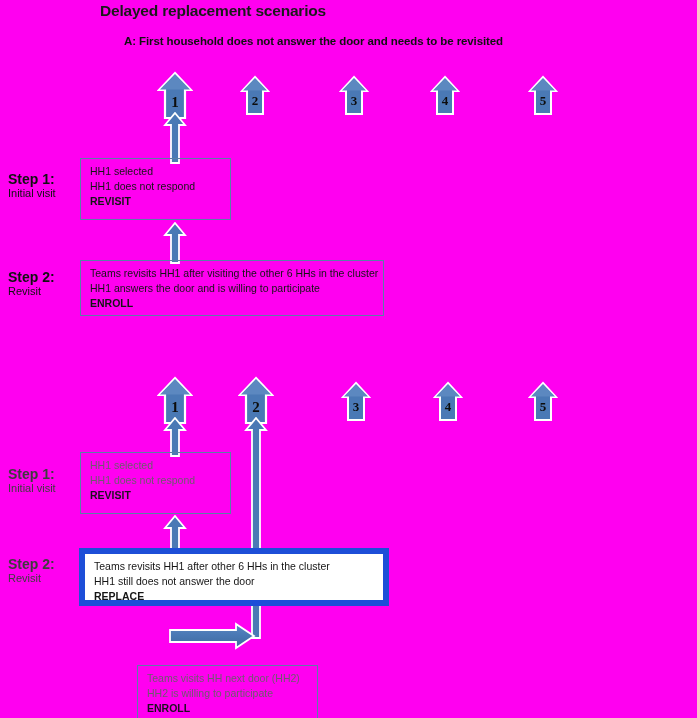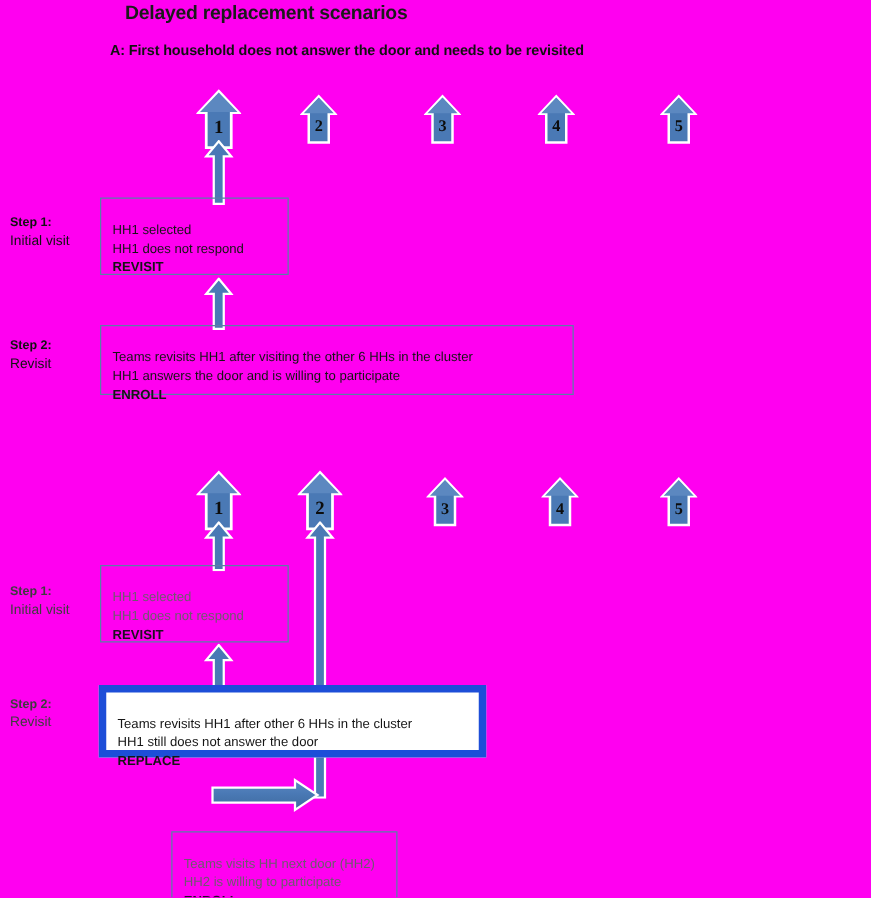--- a/index.html
+++ b/index.html
@@ -25,47 +25,48 @@
     letter-spacing: -0.2px;
     white-space: nowrap;
     margin-left: 40px;
   }
   .section-head {
     font-size: 11.5px;
     font-weight: bold;
     color: #111111;
     letter-spacing: -0.1px;
     white-space: nowrap;
+    margin-left: 36px;
   }
 
   
   .step-label { width: 110px; }
   .step-label .l1 {
-    font-size: 10px;
+    font-size: 14px;
     font-weight: bold;
     color: #111111;
     line-height: 14px;
     white-space: nowrap;
   }
   .step-label .l2 {
     font-size: 11px;
     font-weight: normal;
     color: #111111;
     line-height: 14px;
     white-space: nowrap;
   }
   .step-label.faded .l1,
   .step-label.faded .l2 { color: #3d3d3d; }
 
   
   .tbox {
     box-sizing: border-box;
     border: 1px solid #5b7fa6;
     background: transparent;
-    padding: 18px 7px 4px 9px;
+    padding: 5px 7px 4px 9px;
   }
   .tbox.white { background: #FFFFFF; border: 6px solid #1d4ed8; }
   .tbox .line {
     font-size: 10.5px;
     line-height: 15px;
     color: #151515;
     white-space: nowrap;
   }
   .tbox .line.strong { font-weight: bold; }
   .tbox.dim .line { color: #6e5a6e; }
@@ -156,21 +157,21 @@
     <svg width="24" height="42" viewBox="0 0 24 42">
       <polygon points="12,1 22,13 16,13 16,41 8,41 8,13 2,13" fill="#4A79B5" stroke="#FFFFFF" stroke-width="1.8"></polygon>
     </svg>
   </div>
 
   <div class="abs step-label" style="left:8px; top:270px;">
     <div class="l1">Step 2:</div>
     <div class="l2">Revisit</div>
   </div>
 
-  <div class="abs tbox" style="left:80px; top:260px; width:379px; height:56px;">
+  <div class="abs tbox" style="left:80px; top:260px; width:304px; height:56px;">
     <div class="line">Teams revisits HH1 after visiting the other 6 HHs in the cluster</div>
     <div class="line">HH1 answers the door and is willing to participate</div>
     <div class="line strong">ENROLL</div>
   </div>
 
 
   <div class="abs house" style="left:157px; top:376px; width:36px; height:50px;">
     <svg width="36" height="50" viewBox="0 0 36 50">
       <polygon points="18,2 34,19 28,19 28,47 8,47 8,19 2,19" fill="#4A79B5" stroke="#FFFFFF" stroke-width="2.2"></polygon>
       <polygon points="18,3 33,18.5 3,18.5" fill="#5C88C0" stroke="none"></polygon>

